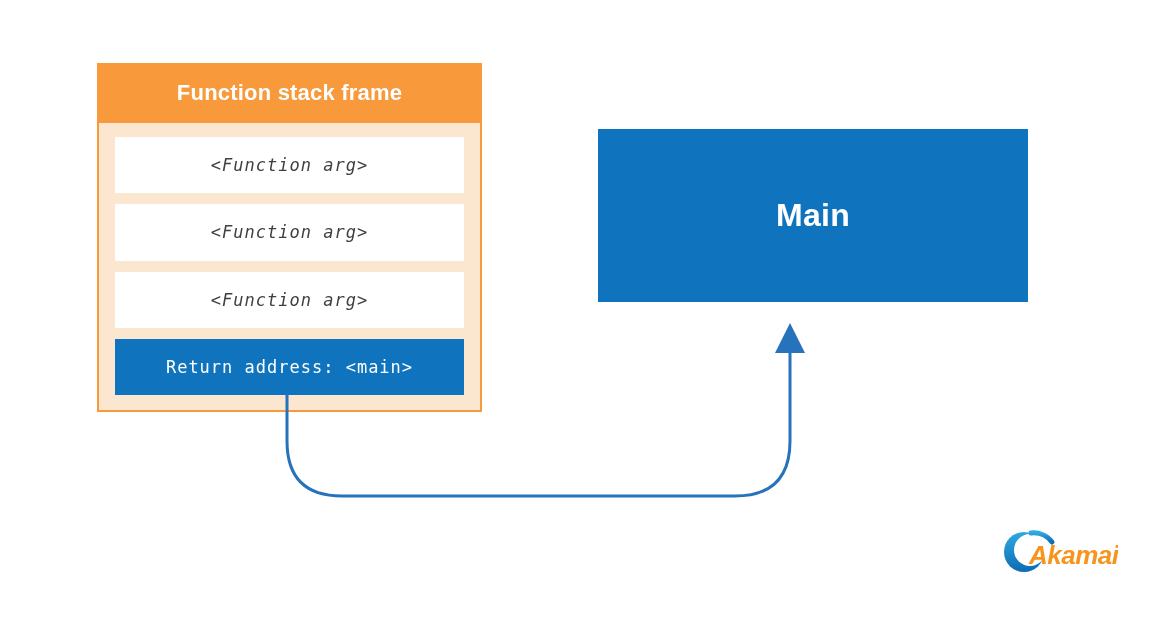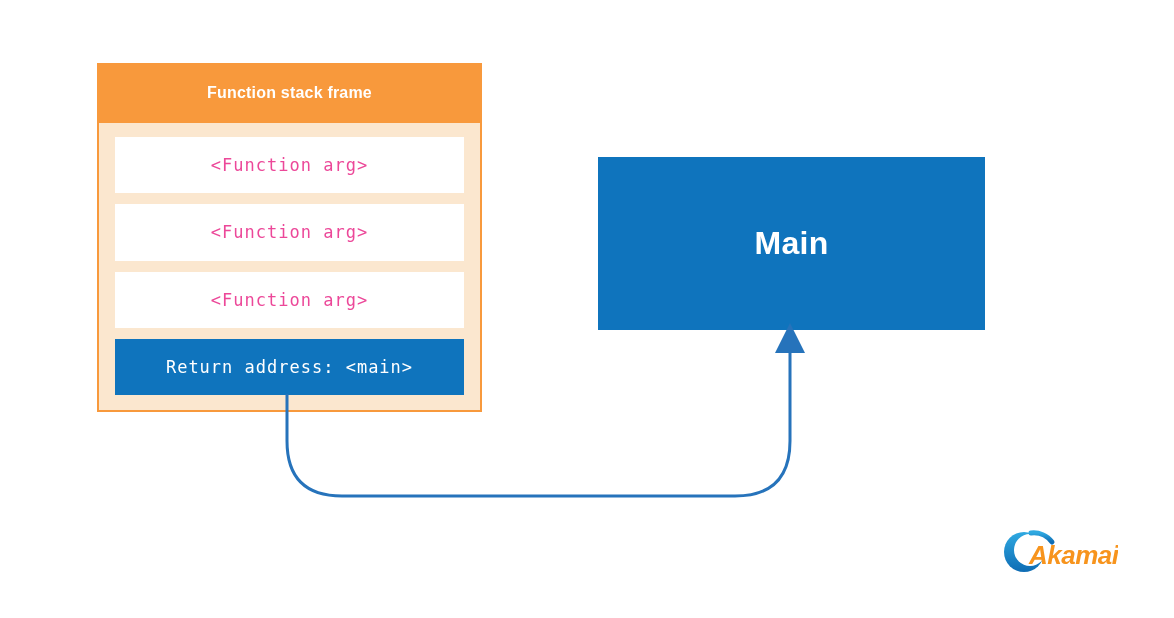--- a/index.html
+++ b/index.html
@@ -8,40 +8,40 @@
     width:1174px;height:618px;
     background:#ffffff;
     overflow:hidden;
     font-family:"Liberation Sans",sans-serif;
   }
 
   
   .stack-frame{position:absolute;left:97px;top:63px;width:385px;}
   .stack-header{
     height:60px;background:#F8993C;color:#ffffff;
-    font-size:16px;font-weight:bold;letter-spacing:.2px;
+    font-size:22px;font-weight:bold;letter-spacing:.2px;
     display:flex;align-items:center;justify-content:center;
   }
   .stack-body{
     box-sizing:border-box;height:289px;
     background:#FBE7CF;border:2px solid #F8993C;border-top:none;
     padding:14px 16px 15px 16px;
     display:flex;flex-direction:column;gap:11px;
   }
   .stack-row{
     flex:1;display:flex;align-items:center;justify-content:center;
     font-family:"DejaVu Sans Mono","Liberation Mono",monospace;
     font-size:17px;letter-spacing:1px;white-space:pre;
   }
-  .stack-row.arg{background:#ffffff;color:#ec4899;}
+  .stack-row.arg{background:#ffffff;color:#404040;font-style:italic;}
   .stack-row.return{background:#0F74BD;color:#ffffff;}
 
   
   .main-box{
-    position:absolute;left:598px;top:157px;width:387px;height:173px;
+    position:absolute;left:598px;top:129px;width:430px;height:173px;
     background:#0F74BD;color:#ffffff;
     font-size:32px;font-weight:bold;letter-spacing:.3px;
     display:flex;align-items:center;justify-content:center;
   }
 
   
   .arrow-layer{position:absolute;left:0;top:0;width:1174px;height:618px;pointer-events:none;}
 
   
   .logo{position:absolute;left:1000px;top:525px;width:118px;height:52px;}

